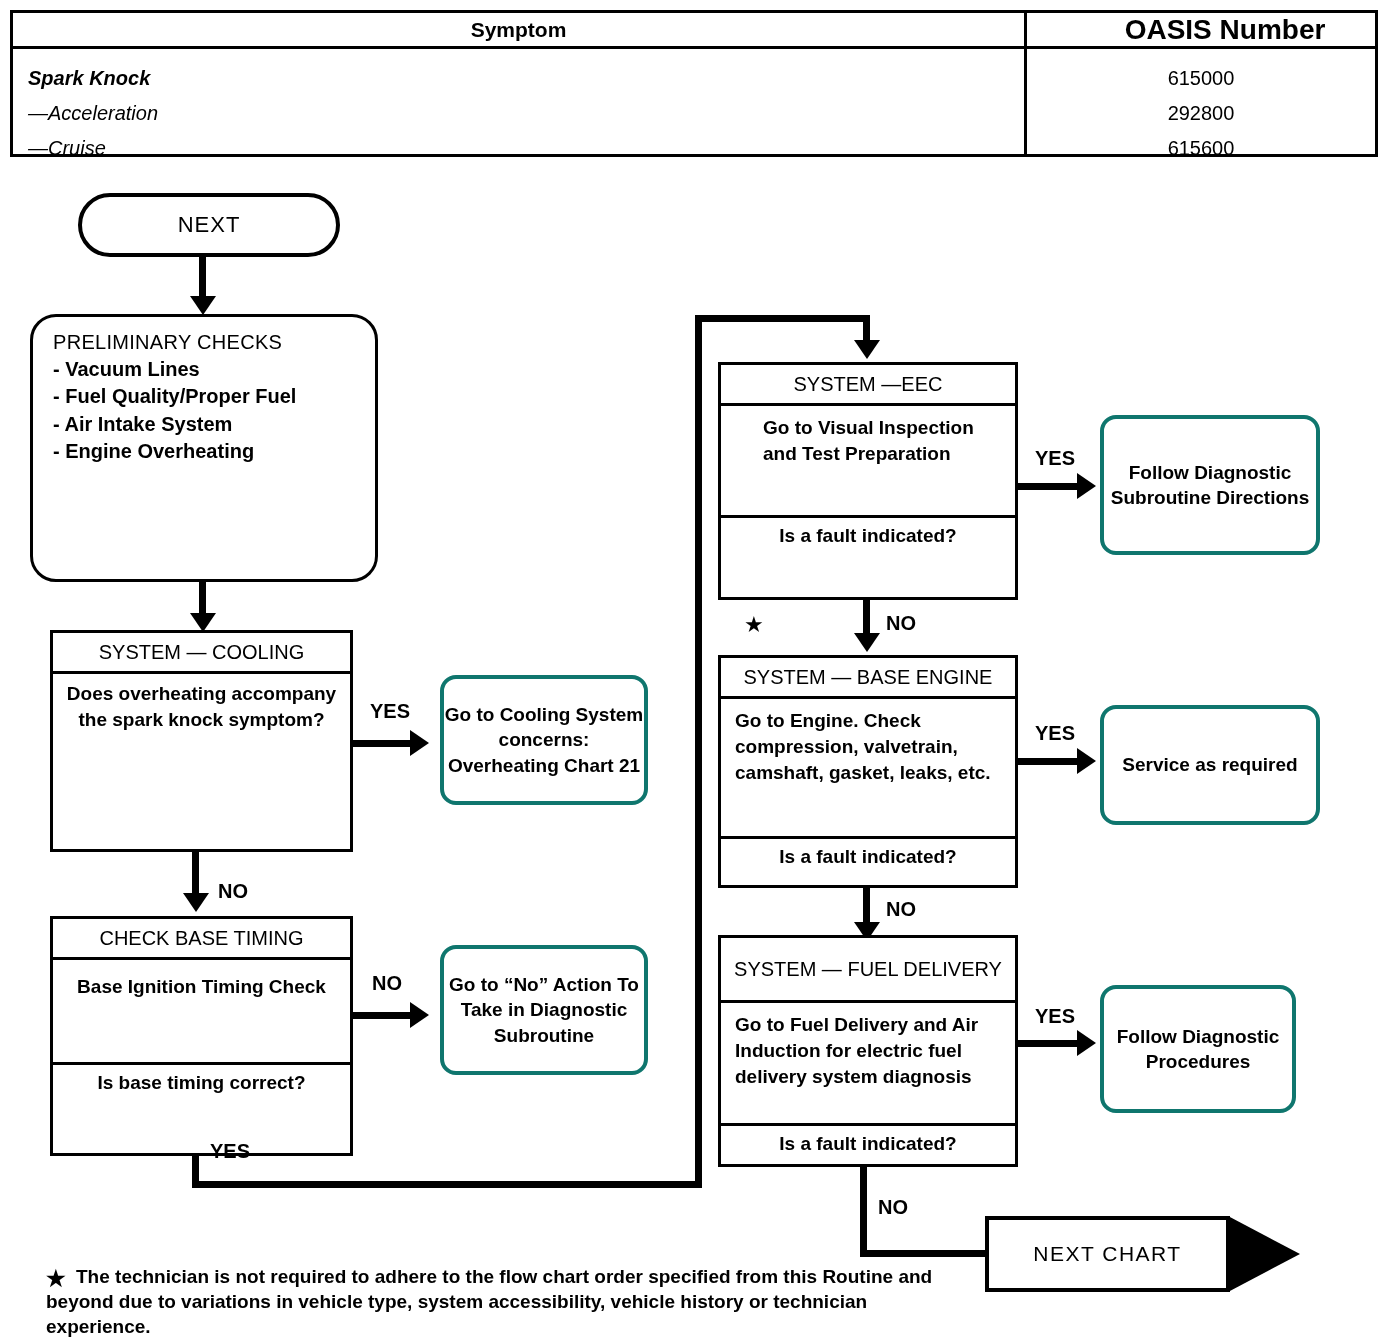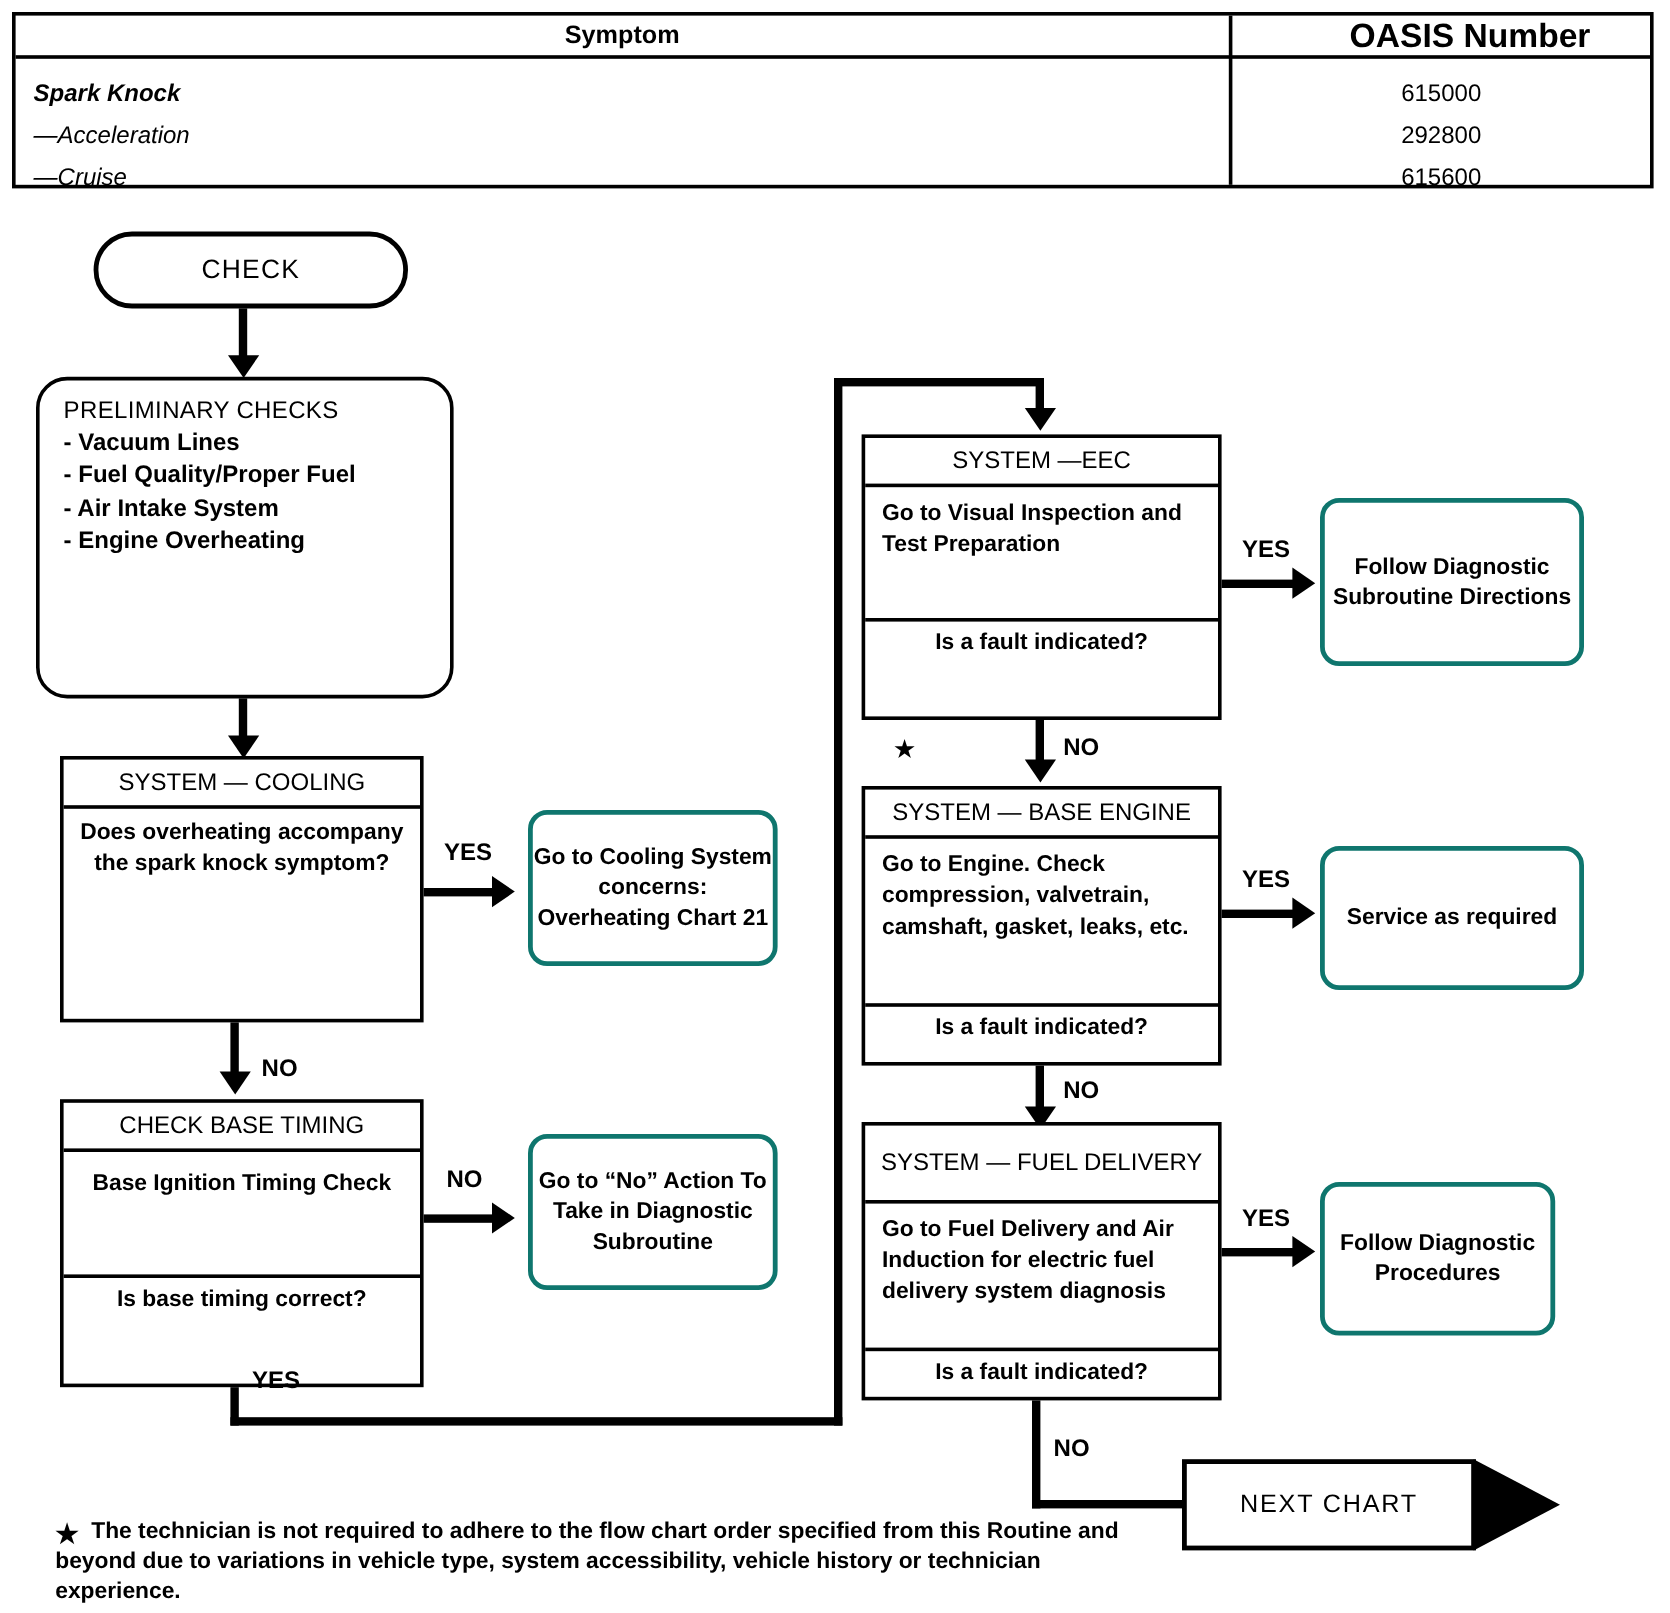--- a/index.html
+++ b/index.html
@@ -85,21 +85,21 @@
       <div class="sym-line" style="top:53px;">—Acceleration</div>
       <div class="sym-line" style="top:88px;">—Cruise</div>
     </div>
     <div class="oasis-body">
       <div class="oasis-line" style="top:18px;">615000</div>
       <div class="oasis-line" style="top:53px;">292800</div>
       <div class="oasis-line" style="top:88px;">615600</div>
     </div>
   </div>
 
-  <div class="oval" style="left:78px;top:193px;width:262px;height:64px;">CHECK</div>
+  <div class="oval" style="left:78px;top:193px;width:262px;height:64px;">NEXT</div>
 
   <div class="ln" style="left:199px;top:257px;width:7px;height:45px;"></div>
   <div class="arrow-d" style="left:190px;top:296px;"></div>
 
   <div class="bigbox" style="left:30px;top:314px;width:348px;height:268px;border-radius:26px;">
     <div class="hd">PRELIMINARY CHECKS</div>
     <div class="li">- Vacuum Lines</div>
     <div class="li">- Fuel Quality/Proper Fuel</div>
     <div class="li">- Air Intake System</div>
     <div class="li">- Engine Overheating</div>
@@ -136,21 +136,21 @@
   <div class="ln" style="left:192px;top:1156px;width:7px;height:32px;"></div>
   <div class="ln" style="left:192px;top:1181px;width:510px;height:7px;"></div>
   <div class="ln" style="left:695px;top:315px;width:7px;height:873px;"></div>
   <div class="ln" style="left:695px;top:315px;width:175px;height:7px;"></div>
   <div class="ln" style="left:863px;top:315px;width:7px;height:30px;"></div>
   <div class="arrow-d" style="left:854px;top:340px;"></div>
   <div class="lbl" style="left:210px;top:1140px;">YES</div>
 
   <div class="sbox" style="left:718px;top:362px;width:300px;height:238px;">
     <div class="title">SYSTEM —EEC</div>
-    <div class="action lft" style="top:50px;right:12px;">Go to Visual Inspection and Test Preparation</div>
+    <div class="action lft" style="top:50px;right:12px;margin-left:28px;">Go to Visual Inspection and Test Preparation</div>
     <div class="q" style="top:150px;">Is a fault indicated?</div>
   </div>
   <div class="ln" style="left:1018px;top:483px;width:62px;height:7px;"></div>
   <div class="arrow-r" style="left:1077px;top:473px;"></div>
   <div class="lbl" style="left:1035px;top:447px;">YES</div>
 
   <div class="rbox" style="left:1100px;top:415px;width:220px;height:140px;">Follow Diagnostic Subroutine Directions</div>
 
   <div class="ln" style="left:863px;top:600px;width:7px;height:40px;"></div>
   <div class="arrow-d" style="left:854px;top:633px;"></div>

